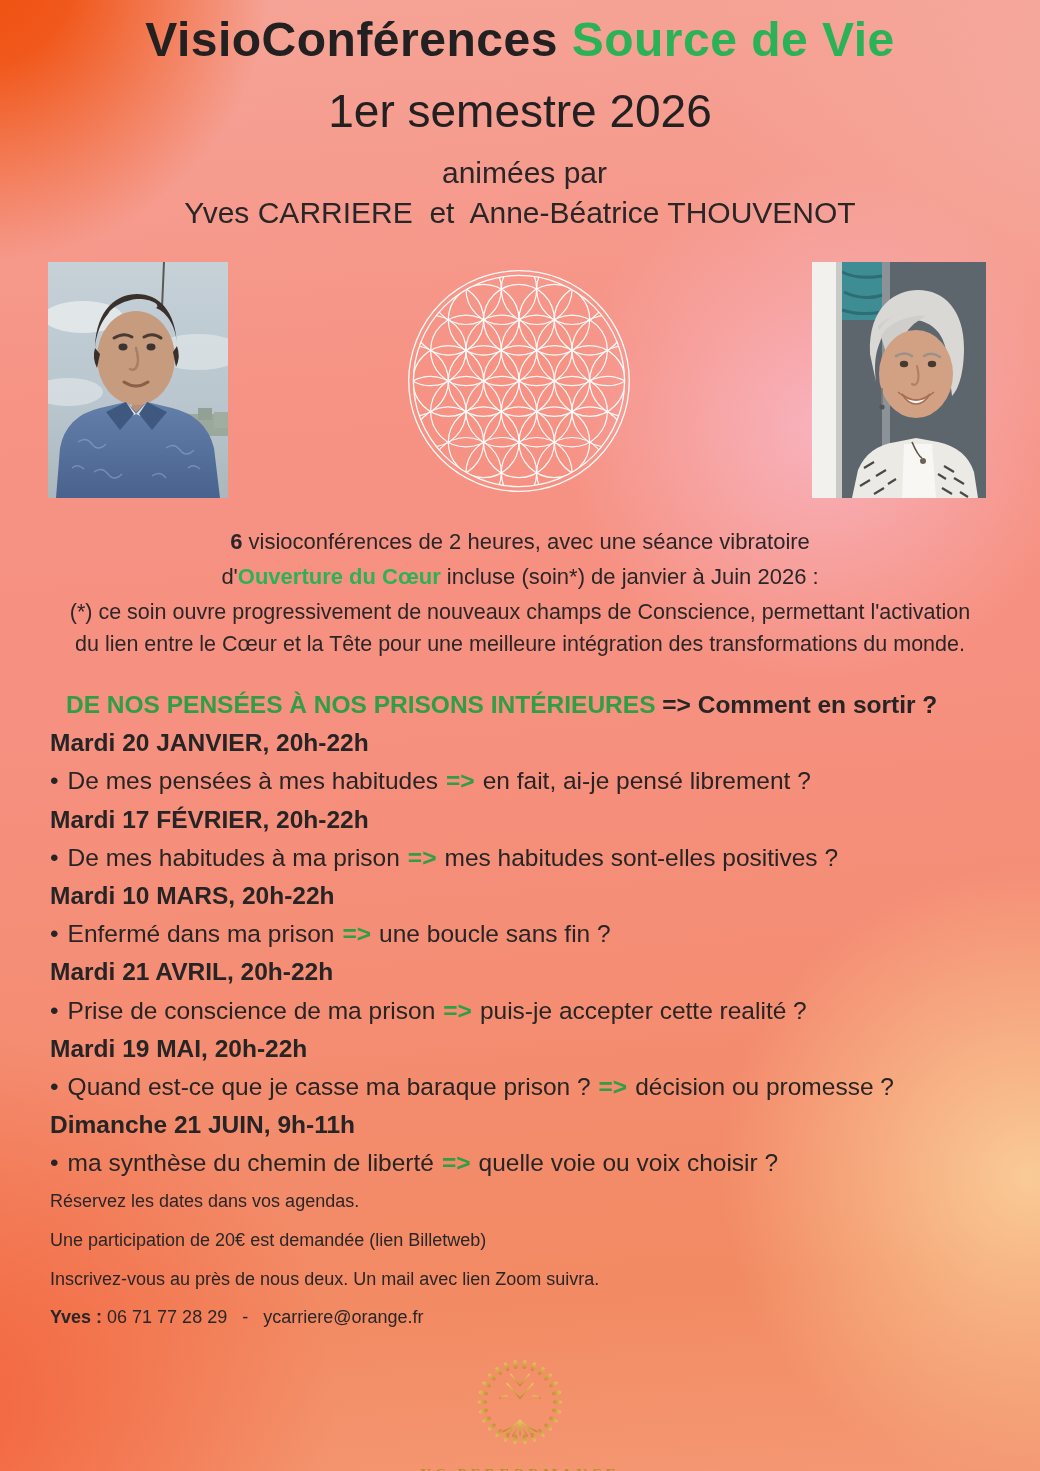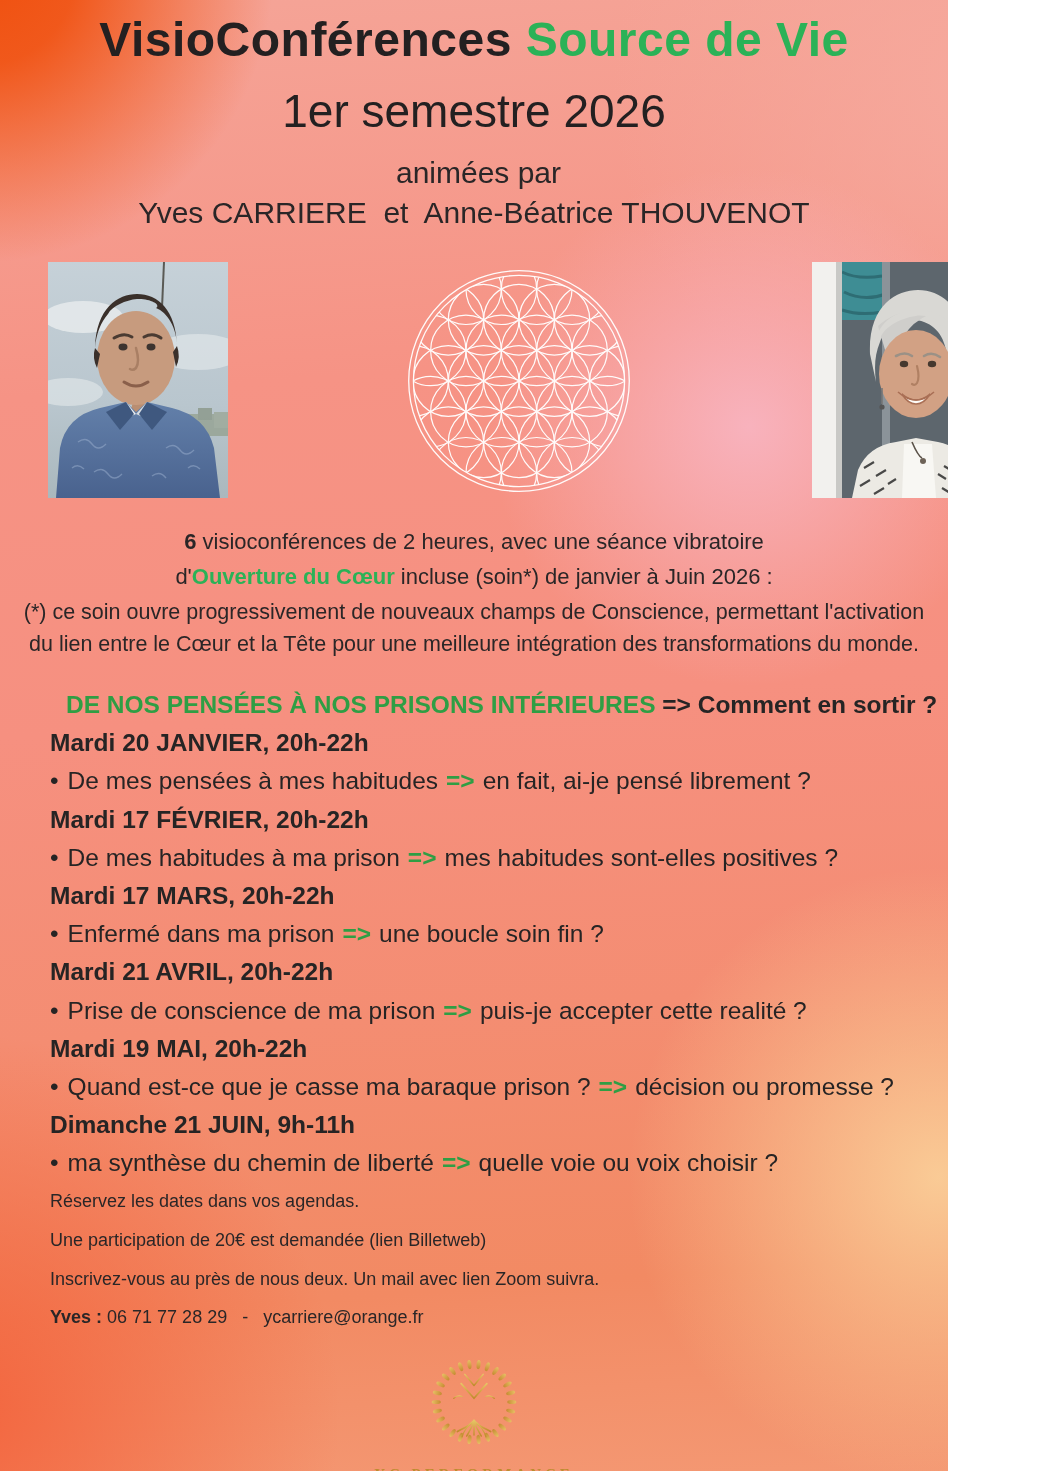--- a/index.html
+++ b/index.html
@@ -1,18 +1,18 @@
 <!DOCTYPE html>
 <html><head>
 <meta charset="utf-8">
 <style>
   html,body{margin:0;padding:0;}
   .poster{
     position:relative;
-    width:948px;height:1471px;
+    width:1040px;height:1471px;
     overflow:hidden;
     font-family:"Liberation Sans","DejaVu Sans",sans-serif;
     color:#262424;
     background:
       radial-gradient(circle 430px at -2% -2%, #f0500e 0%, rgba(240,80,14,.9) 22%, rgba(240,80,14,0) 68%),
       radial-gradient(circle 360px at 79% 29%, rgba(248,180,192,.95) 0%, rgba(248,180,192,0) 72%),
       radial-gradient(circle 520px at 103% 6%, rgba(246,169,157,.95) 0%, rgba(246,169,157,0) 70%),
       radial-gradient(circle 430px at 99% 80%, rgba(250,206,152,.95) 0%, rgba(250,206,152,0) 72%),
       radial-gradient(circle 540px at -4% 96%, rgba(243,99,60,.95) 0%, rgba(243,99,60,0) 70%),
       linear-gradient(176deg, #f5a497 0%, #f69385 26%, #f69080 48%, #f48d72 68%, #f28a63 86%, #f49873 100%);
@@ -210,22 +210,22 @@
 
   <div class="abs program">
     <div class="pre"><span class="heading-green">DE NOS PENSÉES À NOS PRISONS INTÉRIEURES</span><span class="heading-rest"> =&gt; Comment en sortir ?</span></div>
 
     <div class="date">Mardi 20 JANVIER, 20h-22h</div>
     <div><span class="bullet">•</span><span>De mes pensées à mes habitudes</span><span class="arrow green">=&gt;</span><span>en fait, ai-je pensé librement ?</span></div>
 
     <div class="date">Mardi 17 FÉVRIER, 20h-22h</div>
     <div><span class="bullet">•</span><span>De mes habitudes à ma prison</span><span class="arrow green">=&gt;</span><span>mes habitudes sont-elles positives ?</span></div>
 
-    <div class="date">Mardi 17 MARS, 20h-22h</div>
-    <div><span class="bullet">•</span><span>Enfermé dans ma prison</span><span class="arrow green">=&gt;</span><span>une boucle soin fin ?</span></div>
+    <div class="date">Mardi 10 MARS, 20h-22h</div>
+    <div><span class="bullet">•</span><span>Enfermé dans ma prison</span><span class="arrow green">=&gt;</span><span>une boucle sans fin ?</span></div>
 
     <div class="date">Mardi 21 AVRIL, 20h-22h</div>
     <div><span class="bullet">•</span><span>Prise de conscience de ma prison</span><span class="arrow green">=&gt;</span><span>puis-je accepter cette realité ?</span></div>
 
     <div class="date">Mardi 19 MAI, 20h-22h</div>
     <div><span class="bullet">•</span><span>Quand est-ce que je casse ma baraque prison ?</span><span class="arrow green">=&gt;</span><span>décision ou promesse ?</span></div>
 
     <div class="date">Dimanche 21 JUIN, 9h-11h</div>
     <div><span class="bullet">•</span><span>ma synthèse du chemin de liberté</span><span class="arrow green">=&gt;</span><span>quelle voie ou voix choisir ?</span></div>
   </div>

